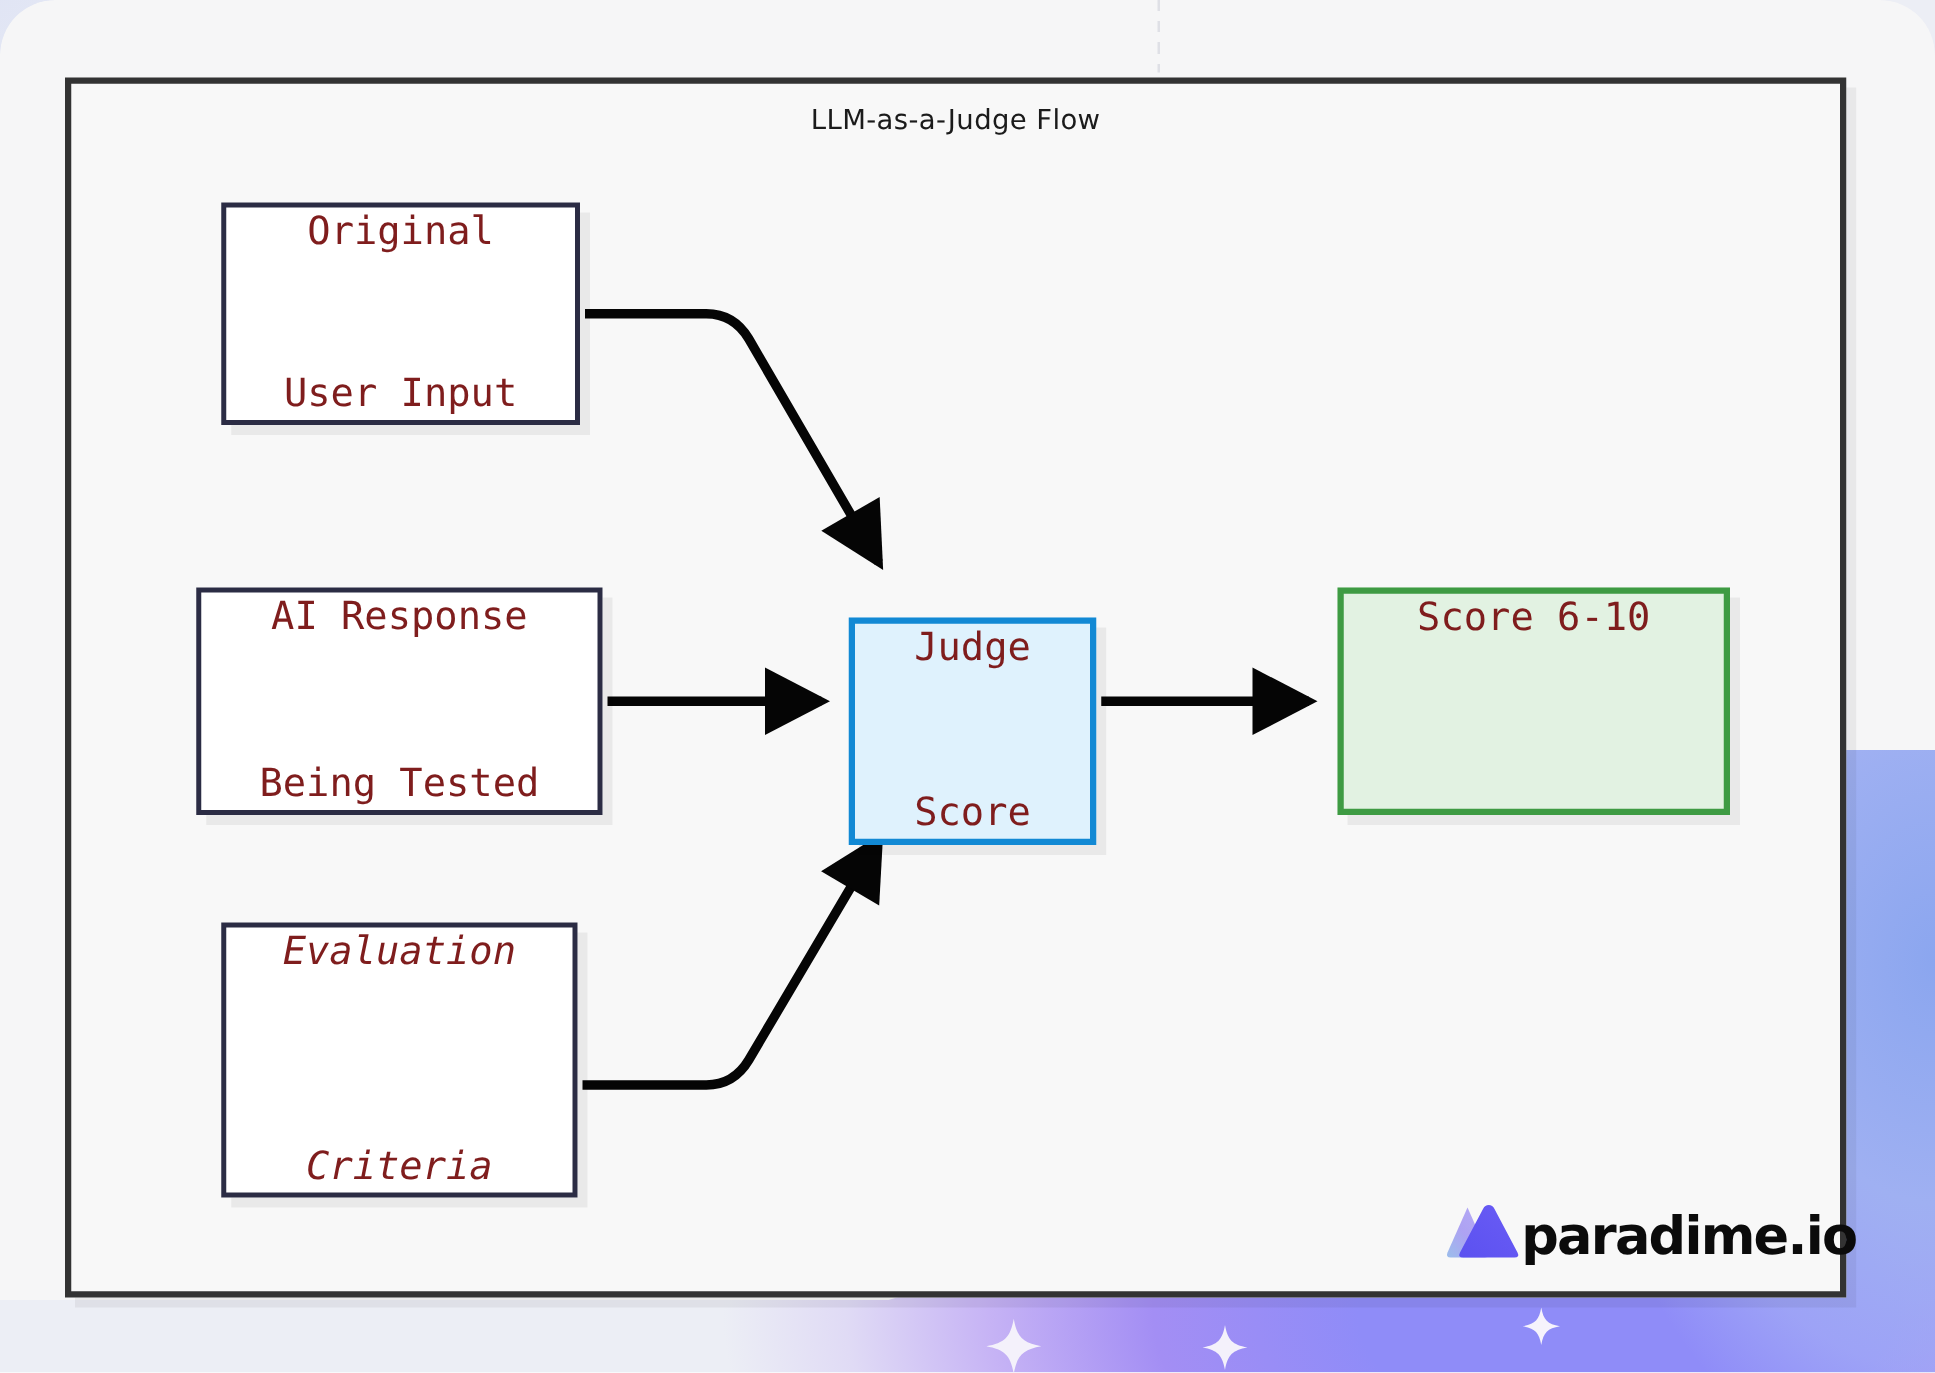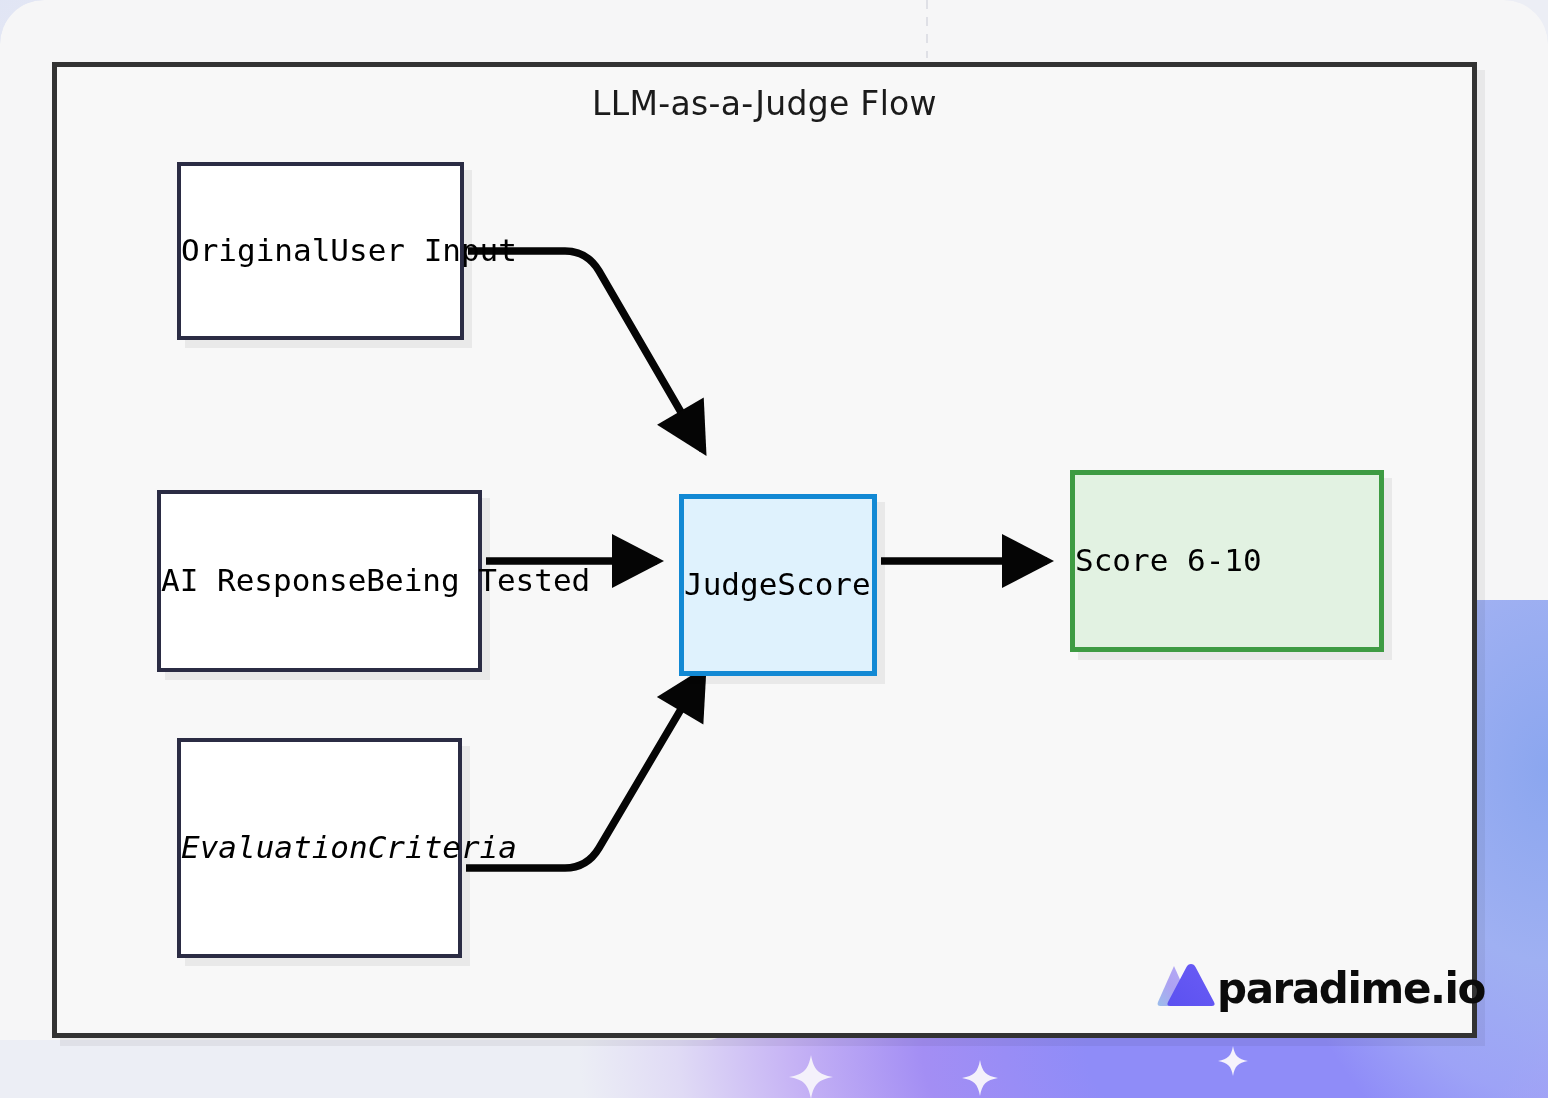--- a/index.html
+++ b/index.html
@@ -98,58 +98,58 @@
     box-shadow: 8px 8px 0 0 rgba(0,0,0,0.055);
   }
 
   #card-title {
     position: absolute;
     left: 0;
     top: 17px;
     width: 100%;
     text-align: center;
     font-family: "DejaVu Sans", sans-serif;
-    font-size: 33px;
+    font-size: 22px;
     font-weight: 400;
     color: #1b1b1b;
     letter-spacing: 0.3px;
   }
 
   
   .node {
     position: absolute;
     display: flex;
-    flex-direction: row;
+    flex-direction: column;
     align-items: center;
-    justify-content: flex-start;
+    justify-content: space-between;
     text-align: center;
     line-height: 1.28;
     font-family: "DejaVu Sans Mono", "Liberation Mono", monospace;
     font-size: 31px;
-    color: #000000;
+    color: #7f1d1d;
     box-shadow: 8px 8px 0 0 rgba(0,0,0,0.06);
   }
   .node .line { display: block; white-space: nowrap; }
 
   .node-plain {
     background: #ffffff;
     border: 4px solid #2b2c44;
   }
   .node-judge {
     background: #dff2fd;
     border: 5px solid #1289d4;
     margin-top: 24px;
   }
   .node-score {
     background: #e2f2e2;
     border: 5px solid #3e9b43;
   }
 
   #node-original   { left: 120px; top:  95px; width: 287px; height: 178px; }
-  #node-response   { left: 100px; top: 403px; width: 325px; height: 182px; margin-top: 20px; }
+  #node-response   { left: 100px; top: 403px; width: 325px; height: 182px; }
   #node-criteria   { left: 120px; top: 671px; width: 285px; height: 220px; font-style: italic; }
   #node-judge      { left: 622px; top: 403px; width: 198px; height: 182px; }
   #node-score      { left: 1013px; top: 403px; width: 314px; height: 182px; }
 
   
   #arrows {
     position: absolute;
     left: 0; top: 0;
     width: 1425px; height: 976px;
     overflow: visible;

